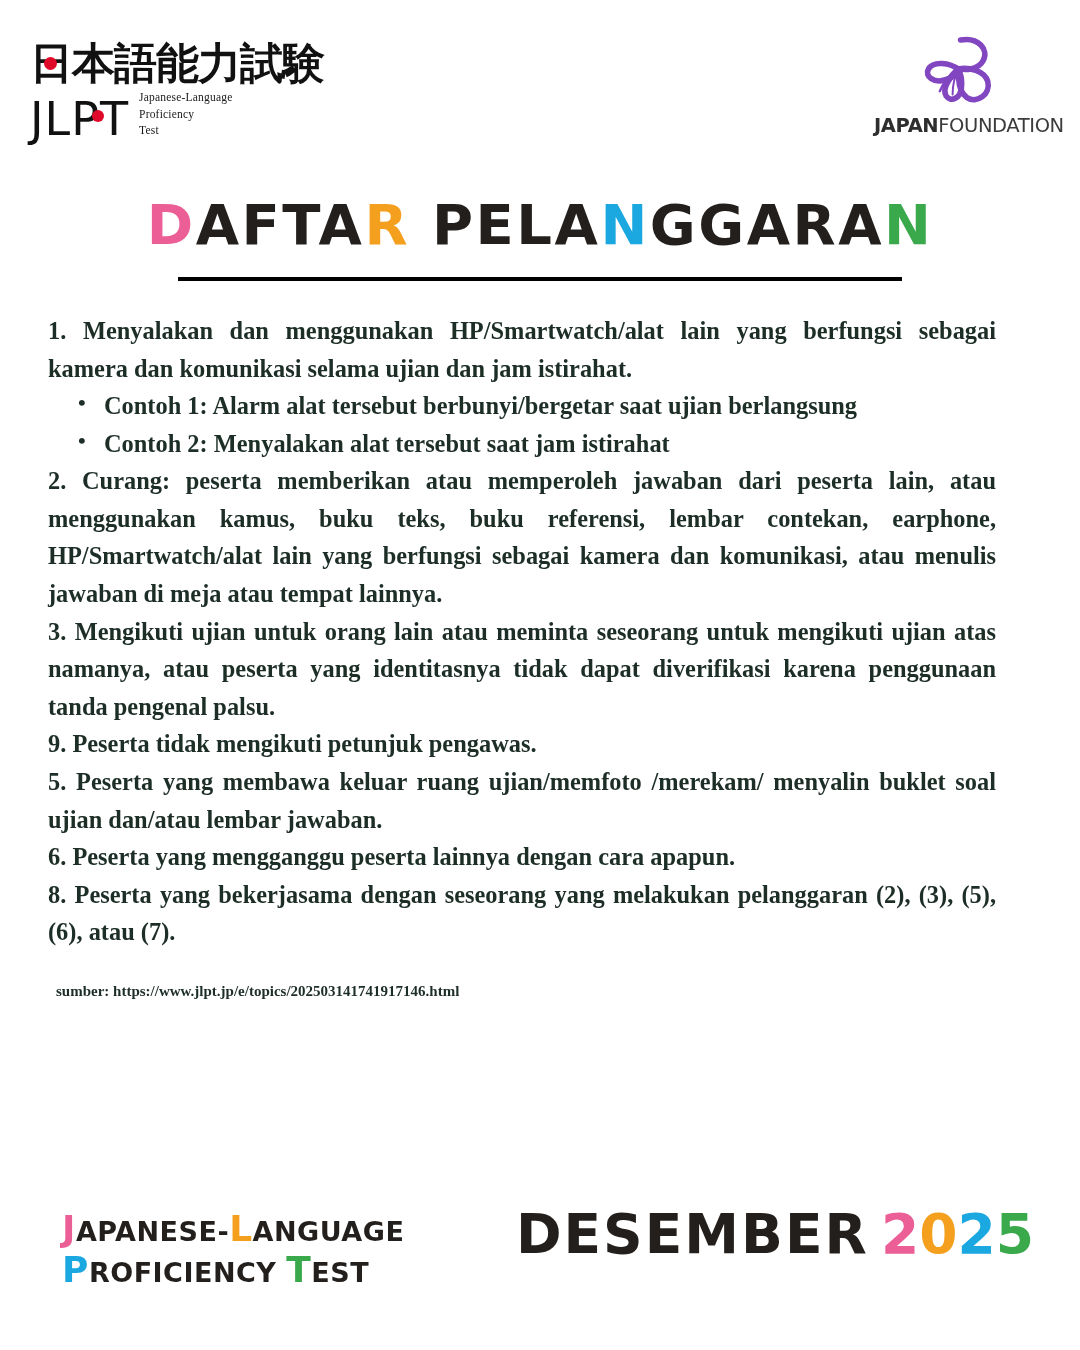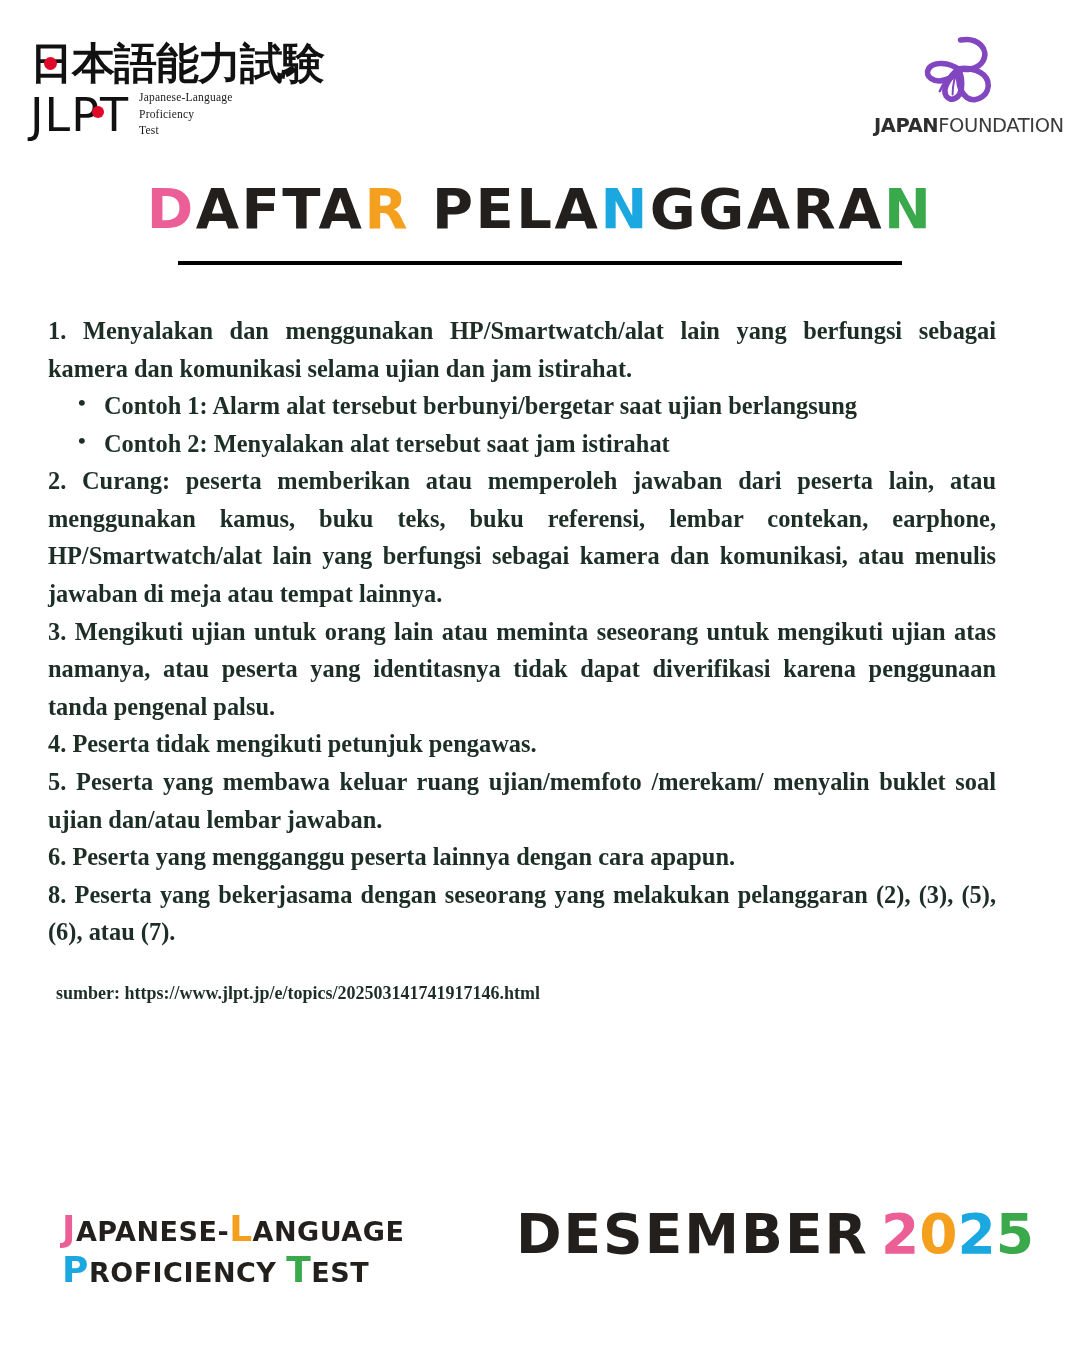--- a/index.html
+++ b/index.html
@@ -45,21 +45,21 @@
   }
   .jlpt-kanji .k-first .reddot {
     position: absolute;
     width: 13px; height: 13px;
     border-radius: 50%;
     background: #e0092a;
     left: 14px; top: 15px;
   }
   .jlpt-row2 {
     display: flex;
-    align-items: center;
+    align-items: flex-end;
     margin-top: 4px;
   }
   .jlpt-abbr {
     font-family: "DejaVu Sans", sans-serif;
     font-size: 46px;
     font-weight: 400;
     letter-spacing: 1px;
     color: #111111;
     line-height: 0.95;
     position: relative;
@@ -112,21 +112,21 @@
     left: 0;
     width: 1080px;
     text-align: center;
   }
   .page-title {
     font-family: "DejaVu Sans", sans-serif;
     font-size: 56px;
     font-weight: 700;
     letter-spacing: 2.5px;
     color: #231f1c;
-    margin: 0;
+    margin: 16px;
     line-height: 1.05;
     white-space: nowrap;
   }
   .rule {
     width: 724px;
     height: 4px;
     background: #000000;
     margin: 22px auto 0 auto;
   }
 
@@ -163,21 +163,21 @@
   }
   .bullets li::before {
     content: "\2022";
     position: absolute;
     left: 0;
     top: -1px;
     font-size: 22px;
   }
   .source {
     font-family: "Liberation Serif", "DejaVu Serif", serif;
-    font-size: 18px;
+    font-size: 15px;
     color: #1d2e26;
     font-weight: 600;
     margin-top: 32px;
     padding-left: 8px;
   }
 
   
   .footer {
     position: absolute;
     left: 0;
@@ -257,21 +257,21 @@
 
   <p class="para">1. Menyalakan dan menggunakan HP/Smartwatch/alat lain yang berfungsi sebagai kamera dan komunikasi selama ujian dan jam istirahat.</p>
 
   <ul class="bullets">
     <li>Contoh 1: Alarm alat tersebut berbunyi/bergetar saat ujian berlangsung</li>
     <li>Contoh 2: Menyalakan alat tersebut saat jam istirahat</li>
   </ul>
 
   <p class="para">2. Curang: peserta memberikan atau memperoleh jawaban dari peserta lain, atau menggunakan kamus, buku teks, buku referensi, lembar contekan, earphone, HP/Smartwatch/alat lain yang berfungsi sebagai kamera dan komunikasi, atau menulis jawaban di meja atau tempat lainnya.</p>
   <p class="para">3. Mengikuti ujian untuk orang lain atau meminta seseorang untuk mengikuti ujian atas namanya, atau peserta yang identitasnya tidak dapat diverifikasi karena penggunaan tanda pengenal palsu.</p>
-  <p class="para">4. Peserta tidak mengikuti petunjuk pengawas.</p>
+  <p class="para">9. Peserta tidak mengikuti petunjuk pengawas.</p>
   <p class="para">5. Peserta yang membawa keluar ruang ujian/memfoto /merekam/ menyalin buklet soal ujian dan/atau lembar jawaban.</p>
   <p class="para">6. Peserta yang mengganggu peserta lainnya dengan cara apapun.</p>
   <p class="para">8. Peserta yang bekerjasama dengan seseorang yang melakukan pelanggaran (2), (3), (5), (6), atau (7).</p>
 
   <div class="source">sumber: https://www.jlpt.jp/e/topics/202503141741917146.html</div>
 </div>
 
 <div class="footer">
 
   <div class="footer-logo">

